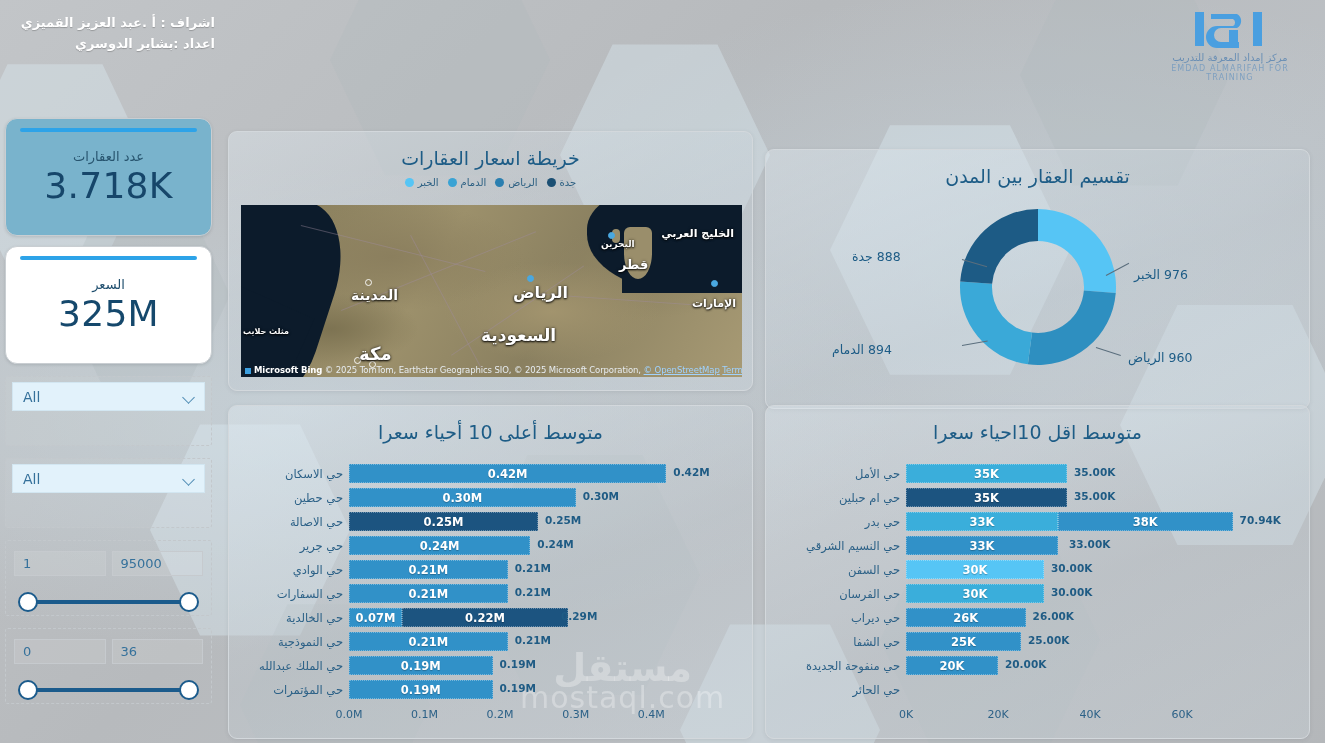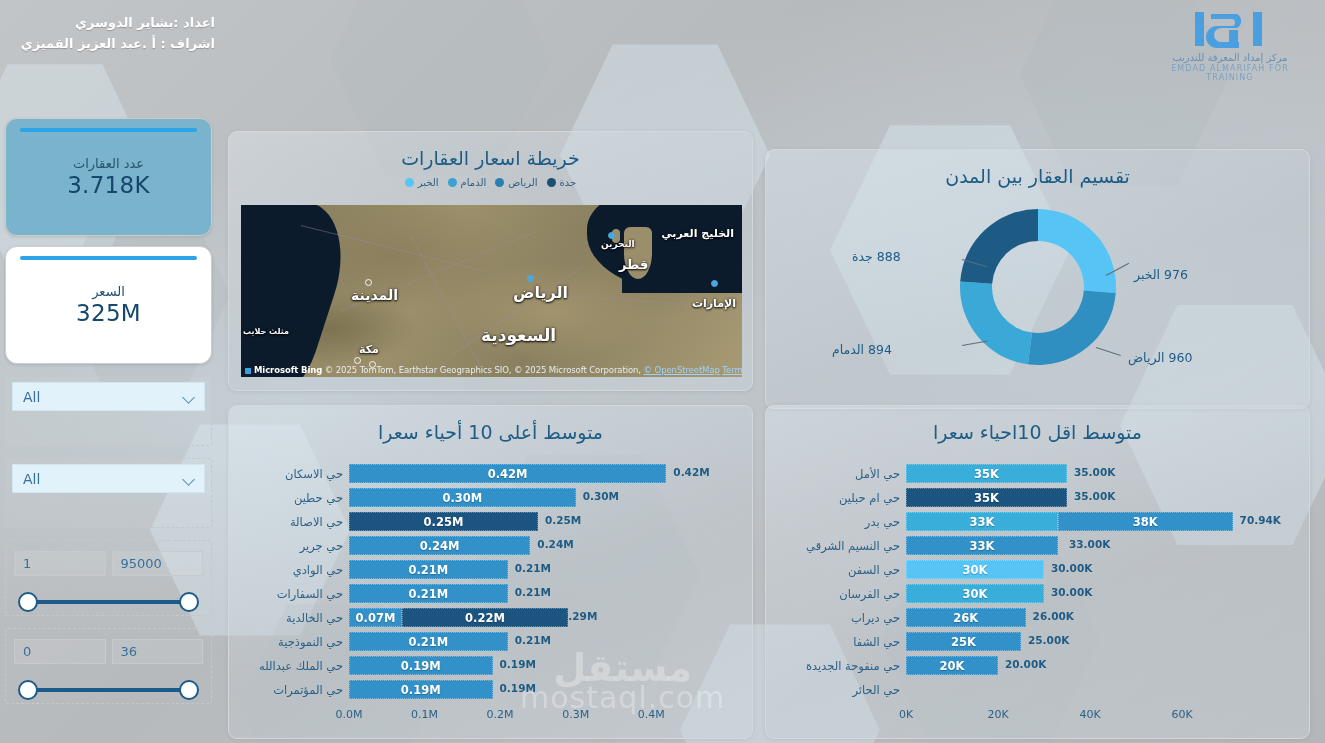--- a/index.html
+++ b/index.html
@@ -71,21 +71,21 @@
   .kpi::before {
     content: ""; position: absolute; left: 14px; right: 14px; top: 9px;
     height: 4px; border-radius: 3px; background: #2da3e8;
   }
   .kpi.teal { background: #79b3cc; margin-bottom: 10px; }
   .kpi.white { background: #ffffff; }
   .kpi-label {
     direction: rtl; font-size: 13px; color: #1f4e6e; margin-bottom: 1px;
   }
   .kpi.teal .kpi-label { color: #28556f; }
-  .kpi-value { font-size: 23px; color: #15486c; font-weight: 400; letter-spacing: .3px; }
+  .kpi-value { font-size: 36px; color: #15486c; font-weight: 400; letter-spacing: .3px; }
   .kpi.teal .kpi-value { color: #16466a; }
 
   .slicer {
     position: relative; margin-top: 12px;
     height: 70px; border: 1px dashed #c3c8cc; border-radius: 3px;
     background: rgba(255,255,255,0.04);
     padding: 5px 6px;
   }
   .slicer-select {
     height: 29px; background: #e2f2fb; border: 1px solid #d2e6f1;
@@ -255,22 +255,22 @@
   <div class="hex l" style="left:830px;  top:120px; width:240px; height:260px;"></div>
   <div class="hex d" style="left:1020px; top:-40px; width:210px; height:230px;"></div>
   <div class="hex l" style="left:1120px; top:300px; width:230px; height:250px;"></div>
   <div class="hex d" style="left:880px;  top:520px; width:220px; height:240px;"></div>
   <div class="hex l" style="left:680px;  top:620px; width:200px; height:220px;"></div>
   <div class="hex d" style="left:240px;  top:600px; width:190px; height:210px;"></div>
 </div>
 
 <div class="header">
   <div class="credits">
+    <div>اشراف  : أ .عبد العزيز القميزي</div>
     <div>اعداد :بشاير الدوسري</div>
-    <div>اشراف  : أ .عبد العزيز القميزي</div>
   </div>
   <div class="logo-box">
     <svg class="logo-mark" width="74" height="42" viewBox="0 0 74 42">
       <rect x="2" y="4" width="9" height="34" fill="#4a9fe0"></rect>
       <path d="M18 6 h26 a8 8 0 0 1 0 14 h-16 a7 7 0 0 0 0 14 h18 v6 h-22 a11 11 0 0 1 0 -22 h16 a4 4 0 0 0 0 -7 h-22 z" fill="#4a9fe0"></path>
       <rect x="60" y="4" width="9" height="34" fill="#4a9fe0"></rect>
       <rect x="36" y="22" width="9" height="16" fill="#4a9fe0"></rect>
     </svg>
     <div class="logo-ar">مركز إمداد المعرفة للتدريب</div>
     <div class="logo-en">EMDAD ALMARIFAH FOR TRAINING</div>
@@ -373,21 +373,21 @@
     <div class="mdot" style="left:113px; top:152px;"></div>
     <div class="mdot" style="left:128px; top:156px;"></div>
     <div class="mdot f" style="left:470px; top:75px;"></div>
 
     <div class="mlabel" style="right:8px;  top:22px;  font-size:11px; text-align:center; line-height:13px; width:60px;">الخليج العربي</div>
     <div class="mlabel" style="left:360px; top:34px;  font-size:9px;">البحرين</div>
     <div class="mlabel" style="left:378px; top:52px;  font-size:13px;">قطر</div>
     <div class="mlabel" style="right:6px;  top:92px;  font-size:11px;">الإمارات</div>
     <div class="mlabel" style="left:272px; top:78px;  font-size:16px;">الرياض</div>
     <div class="mlabel" style="left:110px; top:82px;  font-size:14px;">المدينة</div>
-    <div class="mlabel" style="left:118px; top:138px; font-size:11px;">مكة</div>
+    <div class="mlabel" style="left:118px; top:138px; font-size:18px;">مكة</div>
     <div class="mlabel" style="left:240px; top:120px; font-size:17px;">السعودية</div>
     <div class="mlabel" style="left:14px;  top:122px; font-size:8px; line-height:9px; width:34px; text-align:center;">مثلث حلايب</div>
 
     <div class="attrib">
       <span class="ms-sq"></span><span class="ms">Microsoft Bing</span>
       <span>© 2025 TomTom, Earthstar Geographics SIO, © 2025 Microsoft Corporation,</span>
       <span class="link">© OpenStreetMap</span>
       <span class="link">Terms</span>
     </div>
   </div>

